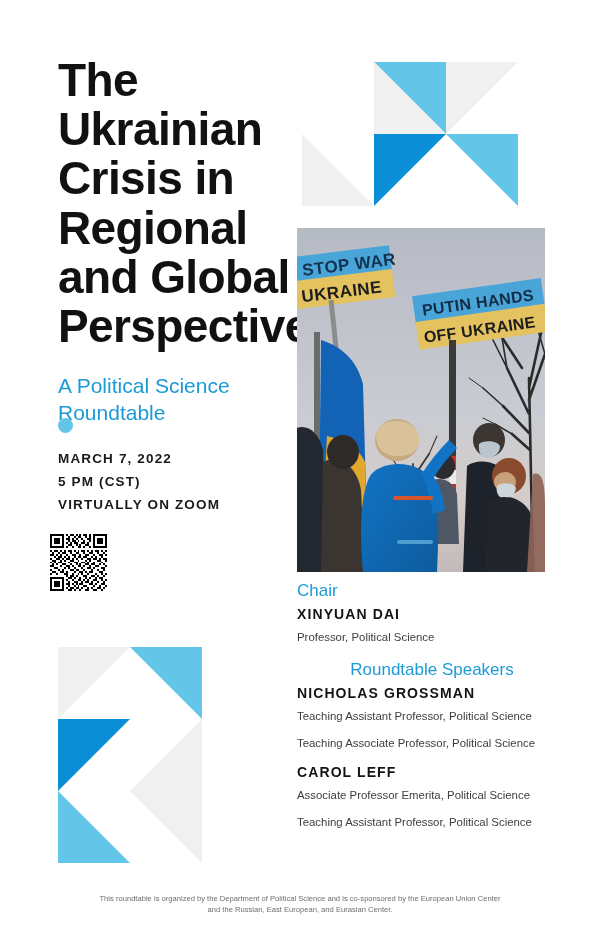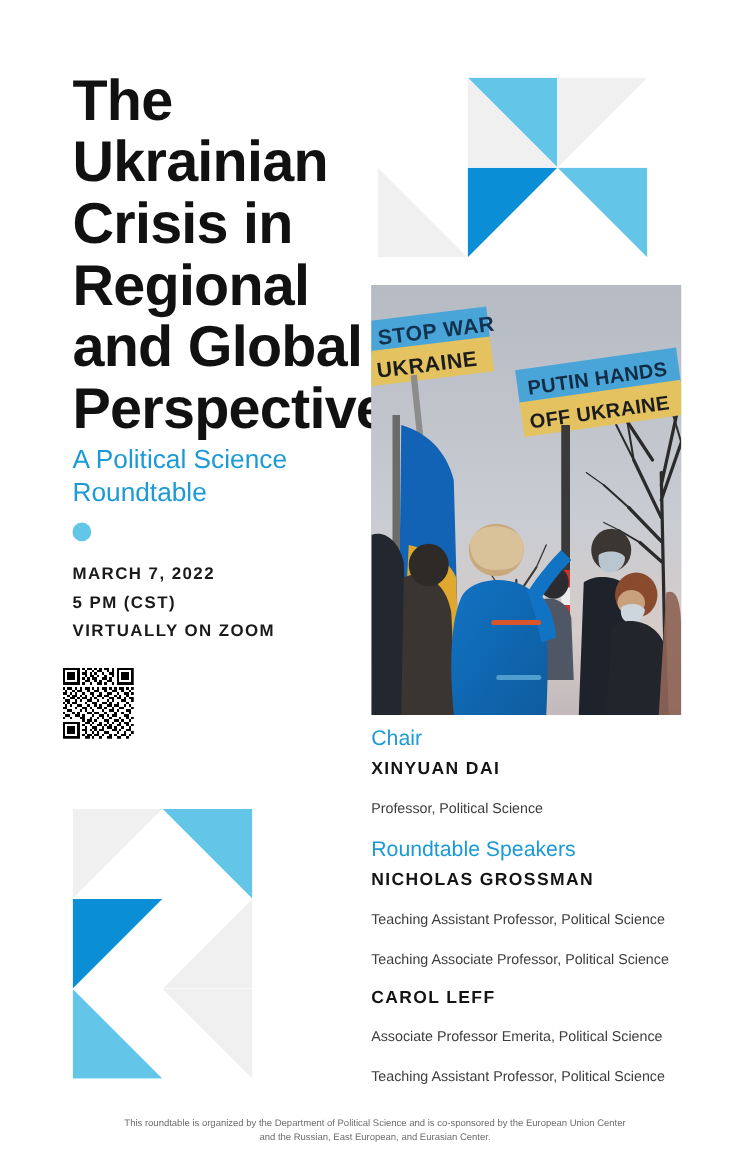--- a/index.html
+++ b/index.html
@@ -36,21 +36,21 @@
     grid-template-rows:repeat(3, 72px);
   }
 
   
   #title-block { position:absolute; left:58px; top:56px; width:240px; }
   #poster-title {
     font-size:46px; line-height:1.07; font-weight:800;
     letter-spacing:-0.6px; color:#111111; white-space:pre-line;
   }
   #poster-subtitle {
-    margin-top:4px; font-size:21px; line-height:1.27;
+    margin-top:22px; font-size:21px; line-height:1.27;
     font-weight:400; color:#1b9ad6; white-space:pre-line;
   }
 
   
   #event-block { position:absolute; left:58px; top:418px; width:240px; }
   #event-dot {
     width:15px; height:15px; border-radius:50%;
     background:#63c6e8; margin-bottom:14px;
   }
   .event-line {
@@ -75,24 +75,24 @@
     font-size:17px; font-weight:400; color:#1b9ad6;
     line-height:1.3; margin-bottom:3px;
   }
   .speaker { margin-bottom:11px; }
   .speaker-name {
     font-size:14px; font-weight:800; color:#141414;
     letter-spacing:1.1px; line-height:1.35;
   }
   .speaker-title {
     font-size:11.4px; font-weight:400; color:#3d3d3d;
-    line-height:1.4; margin-top:16px;
+    line-height:1.4; margin-top:6px;
   }
   #chair-group { margin-bottom:13px; }
-  #roundtable-heading { margin-top:12px; }
+  #roundtable-heading { margin-top:12px;text-align:center; }
 
   
   #footer-note {
     position:absolute; left:60px; top:893px; width:480px;
     text-align:center; font-size:7.6px; line-height:1.45;
     color:#6d6d6d; white-space:pre-line;
   }
 </style>
 </head>
 <body>

